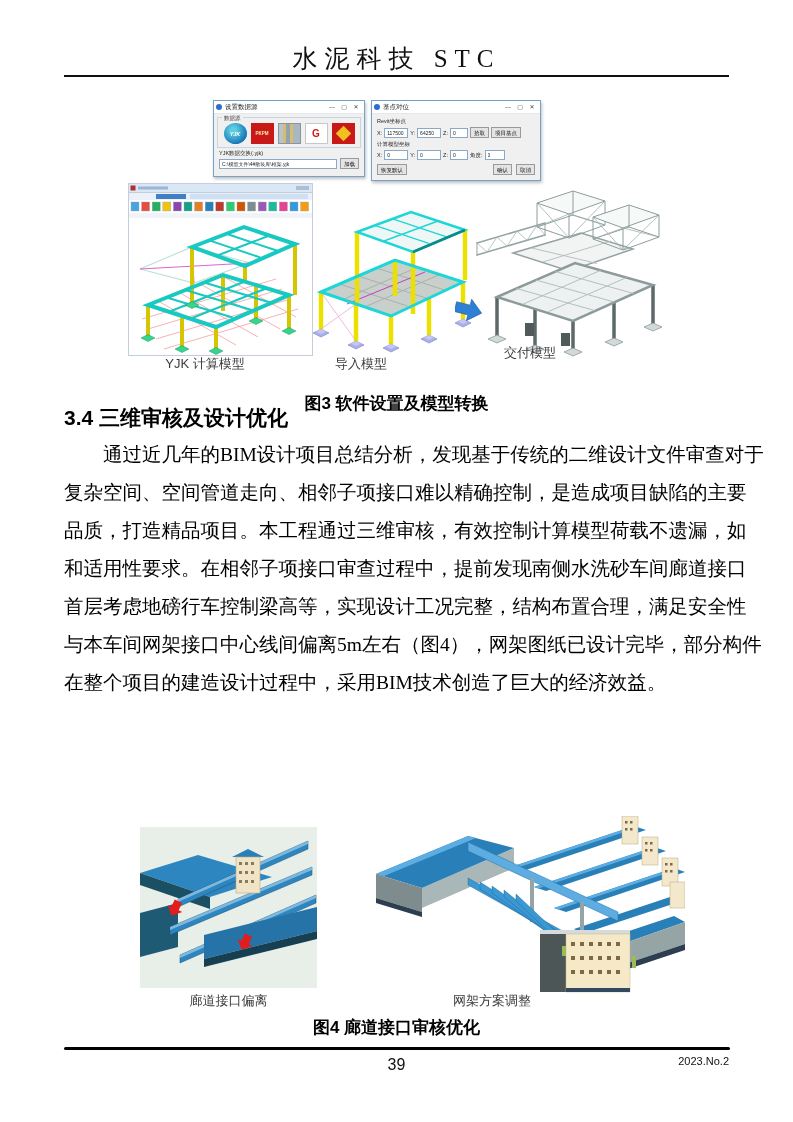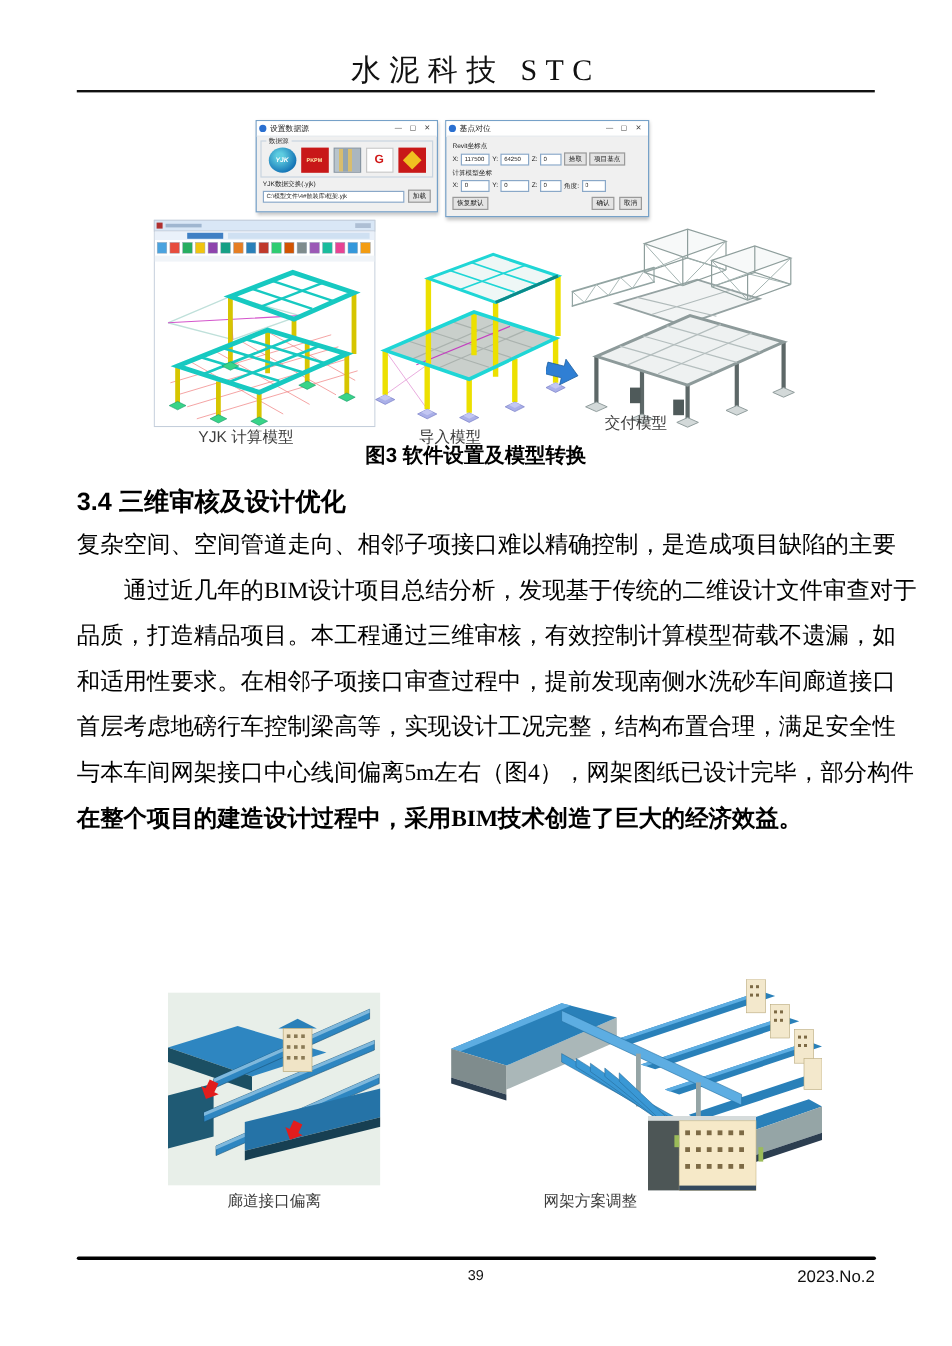--- a/index.html
+++ b/index.html
@@ -46,43 +46,43 @@
   .spacer{flex:1;}
   
   .model{position:absolute;}
   .model1{left:128px;top:183px;}
   .model2{left:299px;top:188px;}
   .model3{left:473px;top:177px;}
   .arrow23{left:455px;top:297px;position:absolute;}
   .mcap{position:absolute;font-size:13px;color:#3c3c3c;text-align:center;
         font-family:"Liberation Sans","DejaVu Sans",sans-serif;}
   .mcap1{left:130px;top:355px;width:150px;}
-  .mcap2{left:315px;top:355px;width:120px;}
+  .mcap2{left:301px;top:355px;width:120px;}
   .mcap3{left:470px;top:344px;width:120px;}
   .figcap{position:absolute;left:0;right:0;text-align:center;font-weight:bold;font-size:17px;
         font-family:"Liberation Sans","DejaVu Sans",sans-serif;color:#000;}
-  .fig3cap{top:368px;}
+  .fig3cap{top:392px;}
   .fig4cap{top:1016px;}
   
   .section-heading{position:absolute;left:64px;top:404px;margin:0;font-size:21px;font-weight:bold;
         font-family:"Liberation Sans","DejaVu Sans",sans-serif;color:#000;}
   .body-text{position:absolute;left:64px;top:436px;width:666px;}
   .bl{font-size:19.5px;line-height:38px;text-align:justify;text-align-last:justify;white-space:nowrap;}
   .bl.first{text-indent:39px;}
-  .bl.last{text-align-last:left;white-space:normal;font-weight:bold;}
+  .bl.last{text-align-last:left;white-space:normal;}
   
   .fig4-left{position:absolute;left:140px;top:827px;}
   .fig4-right{position:absolute;left:318px;top:816px;}
   .f4cap1{left:140px;top:992px;width:177px;}
   .f4cap2{left:412px;top:992px;width:160px;}
   
   .footer-rule{position:absolute;left:64px;top:1047px;width:666px;height:3px;background:#000;border-radius:2px;}
-  .page-number{position:absolute;left:0;right:0;top:1056px;text-align:center;font-size:12px;
+  .page-number{position:absolute;left:0;right:0;top:1056px;text-align:center;font-size:16px;
         font-family:"Liberation Sans","DejaVu Sans",sans-serif;color:#111;}
-  .issue{position:absolute;right:64px;top:1055px;font-size:14px;
+  .issue{position:absolute;right:64px;top:1055px;font-size:11px;
         font-family:"Liberation Sans","DejaVu Sans",sans-serif;color:#111;}
 </style>
 </head>
 <body>
 
 <div class="page">
 
   <div class="journal-title">水泥科技 STC</div>
   <div class="header-rule"></div>
 
@@ -318,22 +318,22 @@
     <polygon points="0,8 14,8 14,2 27,13 14,24 14,18 0,18" fill="#2f7fd4" stroke="#1b5ea0" stroke-width="0.6" transform="rotate(14 14 13)"></polygon>
   </svg>
 
   <div class="mcap mcap1">YJK 计算模型</div>
   <div class="mcap mcap2">导入模型</div>
   <div class="mcap mcap3">交付模型</div>
   <div class="figcap fig3cap">图3 软件设置及模型转换</div>
 
   <h2 class="section-heading">3.4 三维审核及设计优化</h2>
   <div class="body-text">
+    <div class="bl first">通过近几年的BIM设计项目总结分析，发现基于传统的二维设计文件审查对于</div>
     <div class="bl">复杂空间、空间管道走向、相邻子项接口难以精确控制，是造成项目缺陷的主要</div>
-    <div class="bl first">通过近几年的BIM设计项目总结分析，发现基于传统的二维设计文件审查对于</div>
     <div class="bl">品质，打造精品项目。本工程通过三维审核，有效控制计算模型荷载不遗漏，如</div>
     <div class="bl">和适用性要求。在相邻子项接口审查过程中，提前发现南侧水洗砂车间廊道接口</div>
     <div class="bl">首层考虑地磅行车控制梁高等，实现设计工况完整，结构布置合理，满足安全性</div>
     <div class="bl">与本车间网架接口中心线间偏离5m左右（图4），网架图纸已设计完毕，部分构件</div>
     <div class="bl last">在整个项目的建造设计过程中，采用BIM技术创造了巨大的经济效益。</div>
   </div>
 
   <svg class="fig4-left" width="177" height="161" viewBox="0 0 177 161">
     <rect width="177" height="161" fill="#e8efe9"></rect>
     <polygon points="0,46 58,28 132,50 70,70" fill="#2e86c1"></polygon>
@@ -468,18 +468,19 @@
       <rect x="248" y="172" width="64" height="4" fill="#34495e"></rect>
       <g fill="#9bbb59">
           <rect x="244" y="130" width="4" height="10"></rect>
           <rect x="314" y="140" width="4" height="12"></rect>
         </g>
     </g>
   </svg>
 
   <div class="mcap f4cap1">廊道接口偏离</div>
   <div class="mcap f4cap2">网架方案调整</div>
+  <div class="figcap fig4cap">图4 廊道接口审核优化</div>
 
   <div class="footer-rule"></div>
   <div class="page-number">39</div>
   <div class="issue">2023.No.2</div>
 
 </div>
 
 </body></html>

